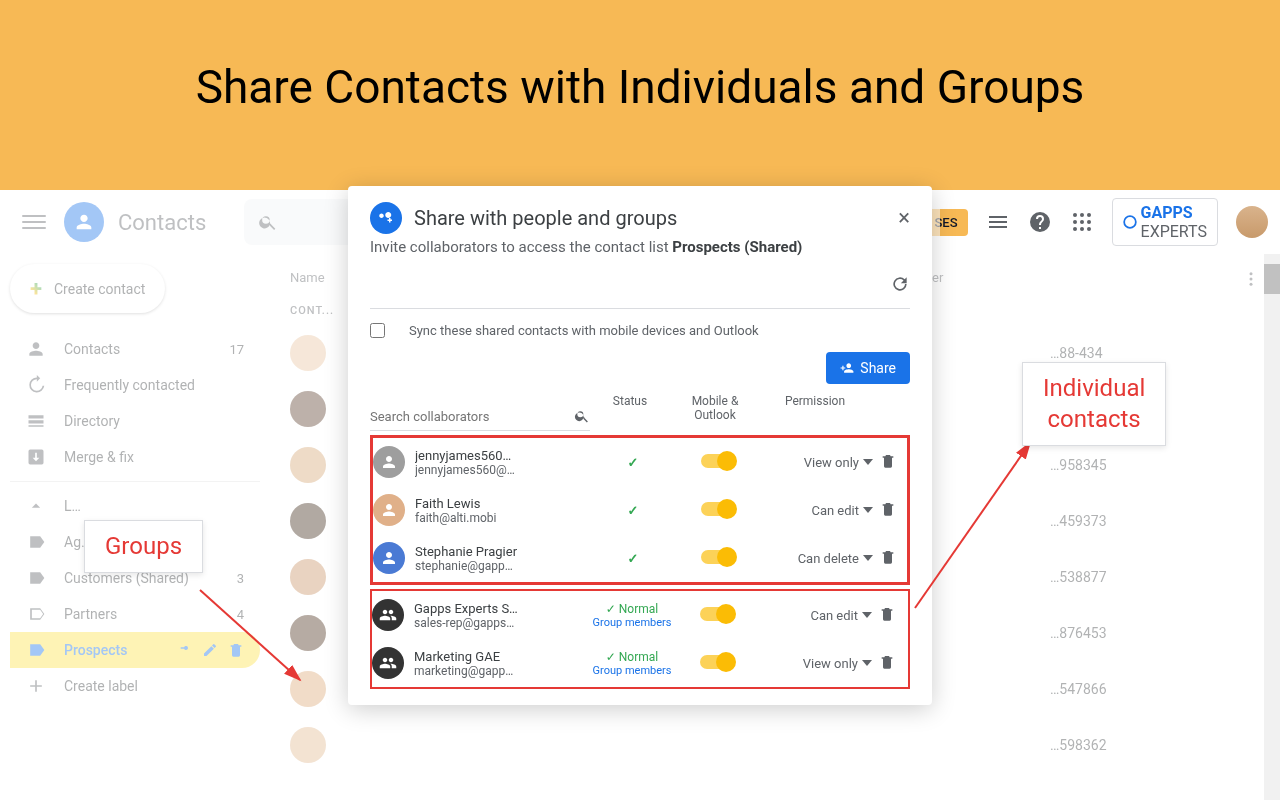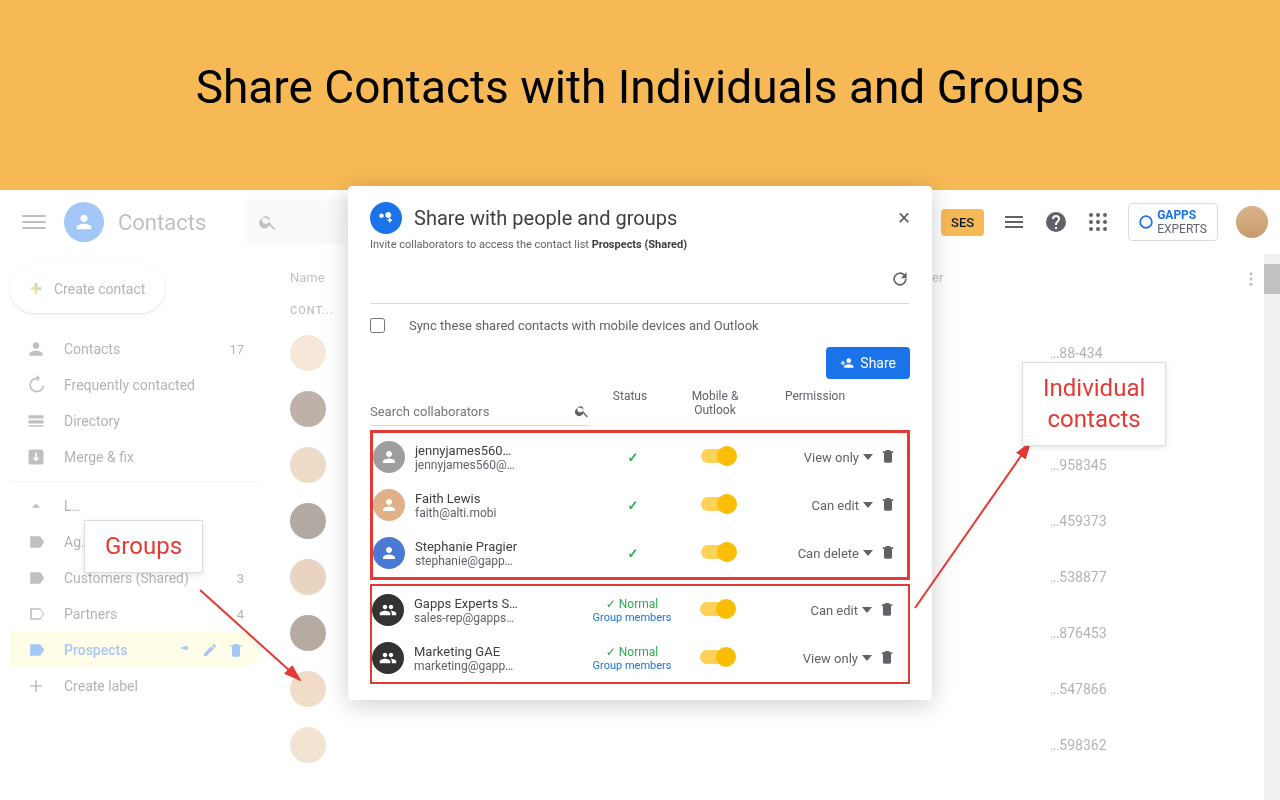--- a/index.html
+++ b/index.html
@@ -11,29 +11,29 @@
 .menu-icon{width:24px;height:24px;display:flex;flex-direction:column;justify-content:center;gap:4px;cursor:pointer;margin:0 10px}
 .menu-icon span{height:2px;background:#5f6368;border-radius:1px}
 .logo-c{width:40px;height:40px;background:#1a73e8;border-radius:50%;display:flex;align-items:center;justify-content:center}
 .logo-c svg{fill:#fff;width:22px;height:22px}
 .app-title{font-size:22px;color:#5f6368;margin-left:6px}
 .search-pill{flex:1;max-width:720px;background:#f1f3f4;height:46px;border-radius:8px;display:flex;align-items:center;padding:0 14px;margin-left:30px}
 .search-pill svg{width:20px;height:20px;fill:#5f6368}
 .top-right{display:flex;align-items:center;gap:18px;margin-left:auto}
 .btn-orange{background:#f7b955;color:#0f172a;padding:6px 10px;border-radius:4px;font-size:13px;font-weight:500}
 .icon-btn{width:24px;height:24px;fill:#5f6368;cursor:pointer}
-.gapps-badge{border:1px solid #dadce0;border-radius:4px;padding:4px 10px;display:flex;align-items:center;gap:4px;font-size:12px;color:#5f6368}
+.gapps-badge{border:1px solid #dadce0;border-radius:4px;padding:4px 10px;display:flex;align-items:center;gap:4px;font-size:16px;color:#5f6368}
 .gapps-badge b{color:#1a73e8}
 .avatar-top{width:32px;height:32px;border-radius:50%;background:linear-gradient(#d9b38c,#c89a6b)}
 .main{display:flex;height:calc(100% - 64px)}
 .sidebar{width:270px;padding:10px 10px 0 10px}
 .create-btn{display:inline-flex;align-items:center;gap:12px;padding:12px 20px;border-radius:28px;box-shadow:0 1px 3px rgba(0,0,0,.3);font-size:14px;color:#3c4043;background:#fff;margin-bottom:18px;cursor:pointer}
 .plus-ico{font-size:22px;background:linear-gradient(45deg,#ea4335,#fbbc05,#34a853,#4285f4);-webkit-background-clip:text;color:transparent;font-weight:bold}
 .side-item{display:flex;align-items:center;gap:18px;padding:8px 16px;border-radius:0 20px 20px 0;font-size:14px;color:#3c4043;cursor:pointer}
-.side-item.active{background:#fef9c3;color:#1a73e8;font-weight:500}
+.side-item.active{background:#fde047;color:#1a73e8;font-weight:500}
 .side-item .cnt{margin-left:auto;font-size:13px}
 .side-ico{width:20px;height:20px;fill:#5f6368}
 .side-item.active .side-ico{fill:#1a73e8}
 .label-actions{display:flex;gap:10px;margin-left:auto}
 .label-actions svg{width:16px;height:16px;fill:#1a73e8}
 .divider{height:1px;background:#e0e0e0;margin:6px 0}
 .content{flex:1;padding:0 20px;position:relative}
 .list-header{display:flex;padding:16px 0 8px;font-size:13px;color:#5f6368}
 .list-header .col-name{width:360px}
 .list-header .col-phone{margin-left:auto;margin-right:60px}
@@ -43,21 +43,21 @@
 .row .av{width:36px;height:36px;border-radius:50%;margin-right:18px;background:#888;display:flex;align-items:center;justify-content:center;color:#fff;font-size:15px}
 .row .ph{margin-left:auto;margin-right:60px;color:#3c4043;width:150px}
 .dim{position:absolute;inset:0;background:rgba(255,255,255,.6)}
 
 .modal{position:absolute;top:186px;left:348px;width:584px;background:#fff;box-shadow:0 4px 24px rgba(0,0,0,.2);border-radius:4px;z-index:20;padding:16px 22px}
 .modal-head{display:flex;align-items:center;gap:12px;margin-bottom:4px}
 .m-ico{width:32px;height:32px;background:#1a73e8;border-radius:50%;display:flex;align-items:center;justify-content:center}
 .m-ico svg{fill:#fff;width:18px;height:18px}
 .m-title{font-size:20px;color:#3c4043}
 .m-close{margin-left:auto;font-size:22px;color:#5f6368;cursor:pointer;line-height:1}
-.m-sub{font-size:11px;color:#5f6368;margin-bottom:4px}
+.m-sub{font-size:15px;color:#5f6368;margin-bottom:4px}
 .m-sub b{color:#3c4043}
 .m-input-area{border-bottom:1px solid #dadce0;padding:14px 0;display:flex}
 .refresh{margin-left:auto;width:20px;height:20px;fill:#5f6368}
 .m-check{display:flex;align-items:center;gap:24px;font-size:13px;color:#5f6368;padding:14px 0}
 .m-check input{width:15px;height:15px}
 .share-btn{margin-left:auto;background:#1a73e8;color:#fff;border:none;padding:8px 14px;border-radius:4px;font-size:14px;display:flex;align-items:center;gap:6px;cursor:pointer}
 .collab-search{display:flex;align-items:center;border-bottom:1px solid #dadce0;padding:6px 0;margin-top:8px}
 .collab-search input{border:none;outline:none;font-size:13px;flex:1;color:#5f6368}
 .collab-cols{display:flex;font-size:12px;color:#5f6368;padding:10px 0 4px;text-align:center}
 .cc1{width:220px;text-align:left;display:flex;align-items:center}

